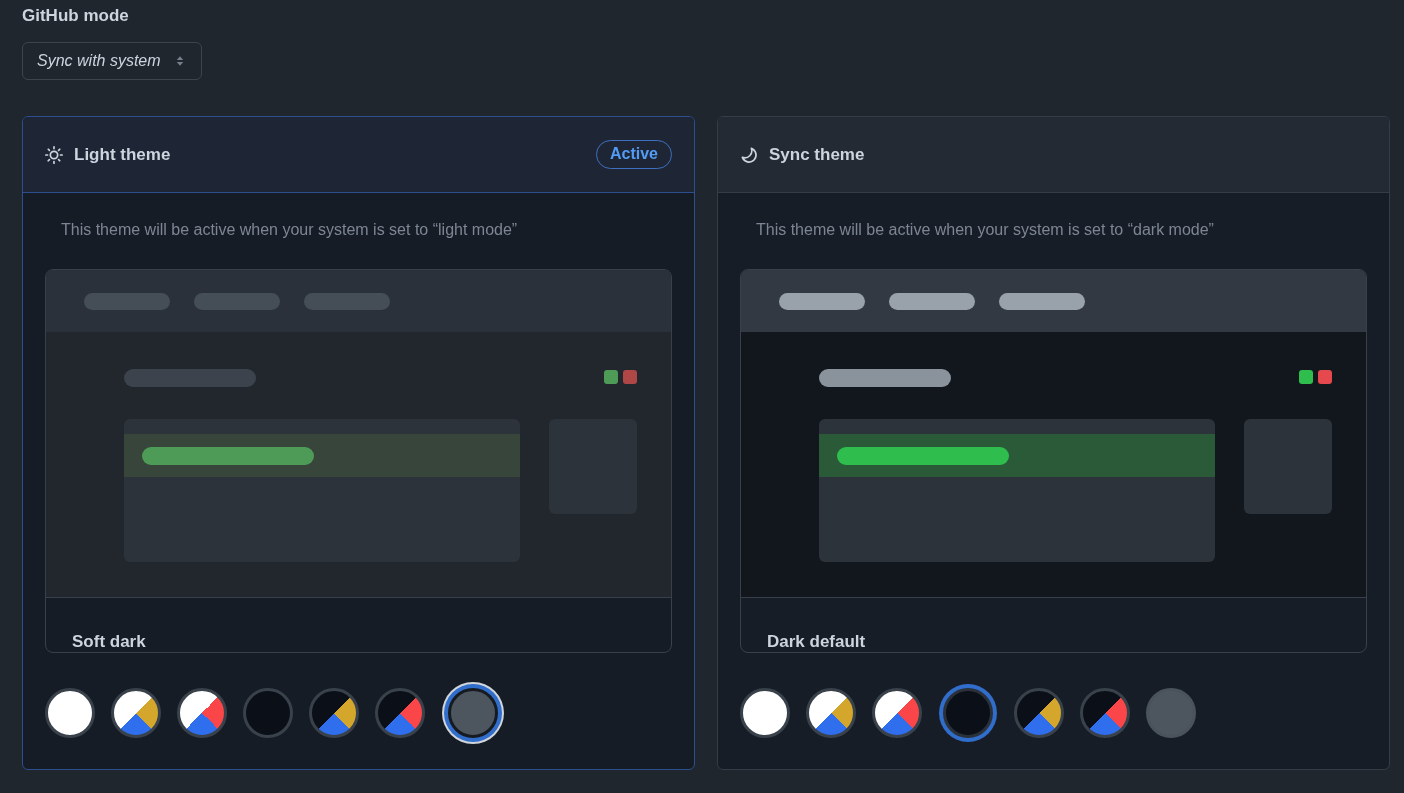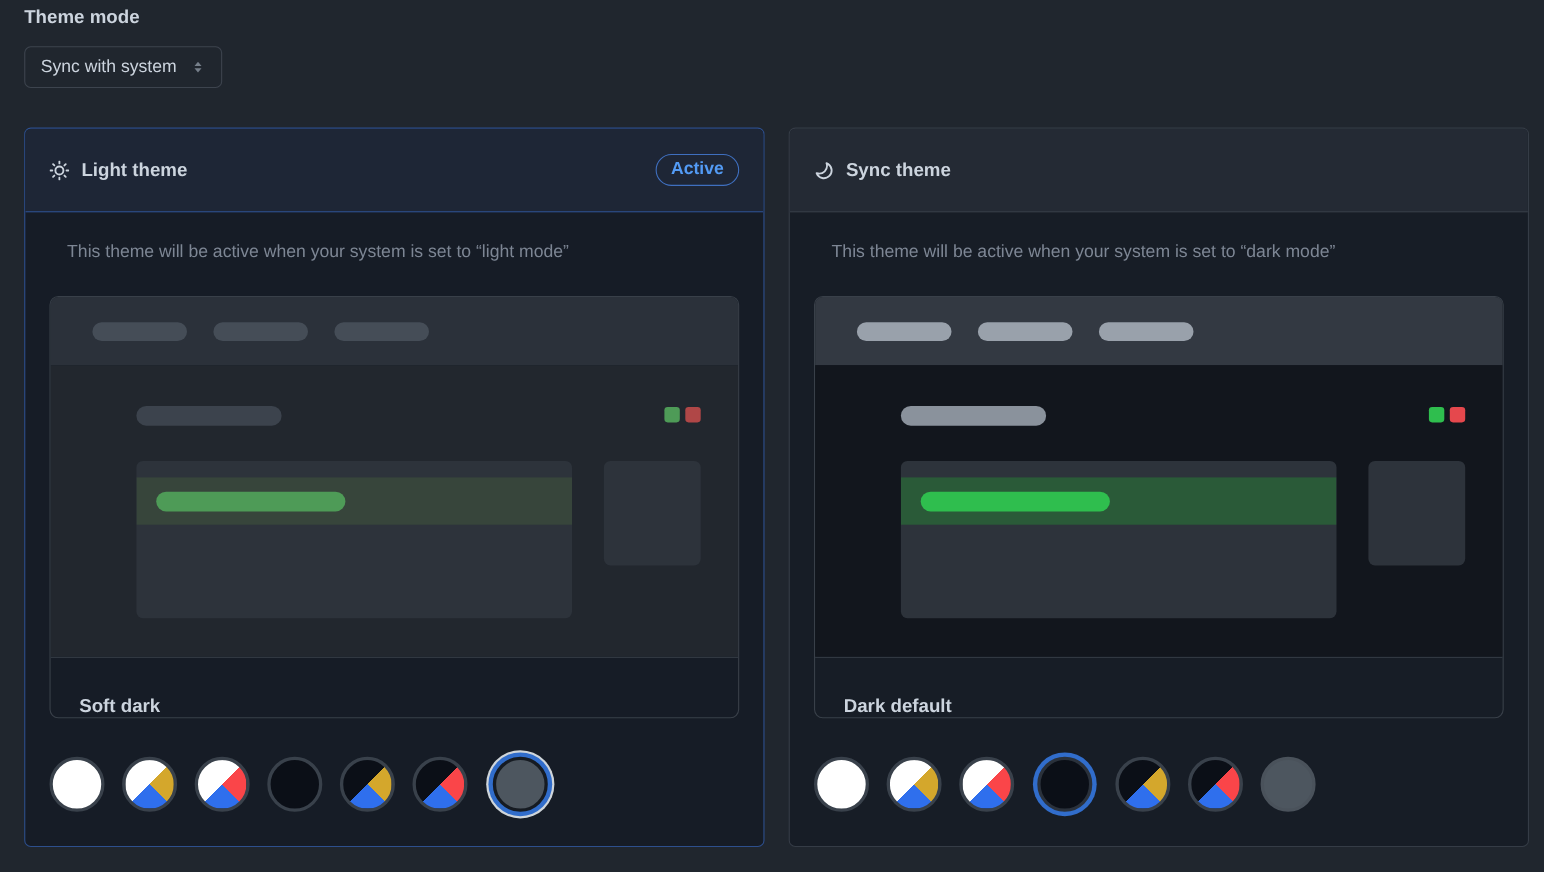--- a/index.html
+++ b/index.html
@@ -8,21 +8,21 @@
     width:1404px; height:793px;
     background:#20262e;
     font-family:"Liberation Sans", sans-serif;
     color:#ccd4de;
     overflow:hidden;
   }
   .page { padding:6px 14px 0 22px; }
 
   .section-title { font-size:17px; font-weight:bold; margin:0 0 16px; color:#ccd4de; }
 
-  .mode-row { display:flex; align-items:center; gap:14px; margin-bottom:36px; }
+  .mode-row { display:flex; align-items:center; gap:14px; margin-bottom:36px;font-style:italic; }
   .select-control {
     display:flex; align-items:center; gap:12px;
     border:1px solid #3d444e; border-radius:6px;
     padding:9px 14px; font-size:16px; color:#ccd4de;
     background:transparent; cursor:pointer;
   }
   .sorter-icon { width:14px; height:14px; color:#767f8a; }
   .mode-desc { color:#7d8694; font-size:16px; }
 
   .cards { display:grid; grid-template-columns:1fr 1fr; gap:22px; }
@@ -88,21 +88,21 @@
   .sw.dark-quad-red { background:conic-gradient(from 45deg, var(--swatch-red) 0 90deg, var(--swatch-blue) 90deg 180deg, var(--swatch-dark) 180deg 360deg); }
   .sw.gray { background:var(--swatch-gray); border-color:#4a525b; }
   .sw.selected-halo { border-color:#161b22; box-shadow:0 0 0 4px var(--accent-blue), 0 0 0 6px #cfd5da; margin:0 7px; }
   .sw.selected { border-color:#2a313b; box-shadow:0 0 0 4px var(--accent-blue); margin:0 5px; }
 </style>
 </head>
 <body>
 
 <div class="page">
 
-  <h2 class="section-title">Theme mode</h2>
+  <h2 class="section-title">GitHub mode</h2>
 
   <div class="mode-row">
     <div class="select-control">
       <span>Sync with system</span>
       <svg class="sorter-icon" viewBox="0 0 14 14" fill="currentColor" aria-hidden="true">
         <path d="M7 2.2 10.2 6H3.8z"></path>
         <path d="M7 11.8 3.8 8h6.4z"></path>
       </svg>
     </div>
   </div>

